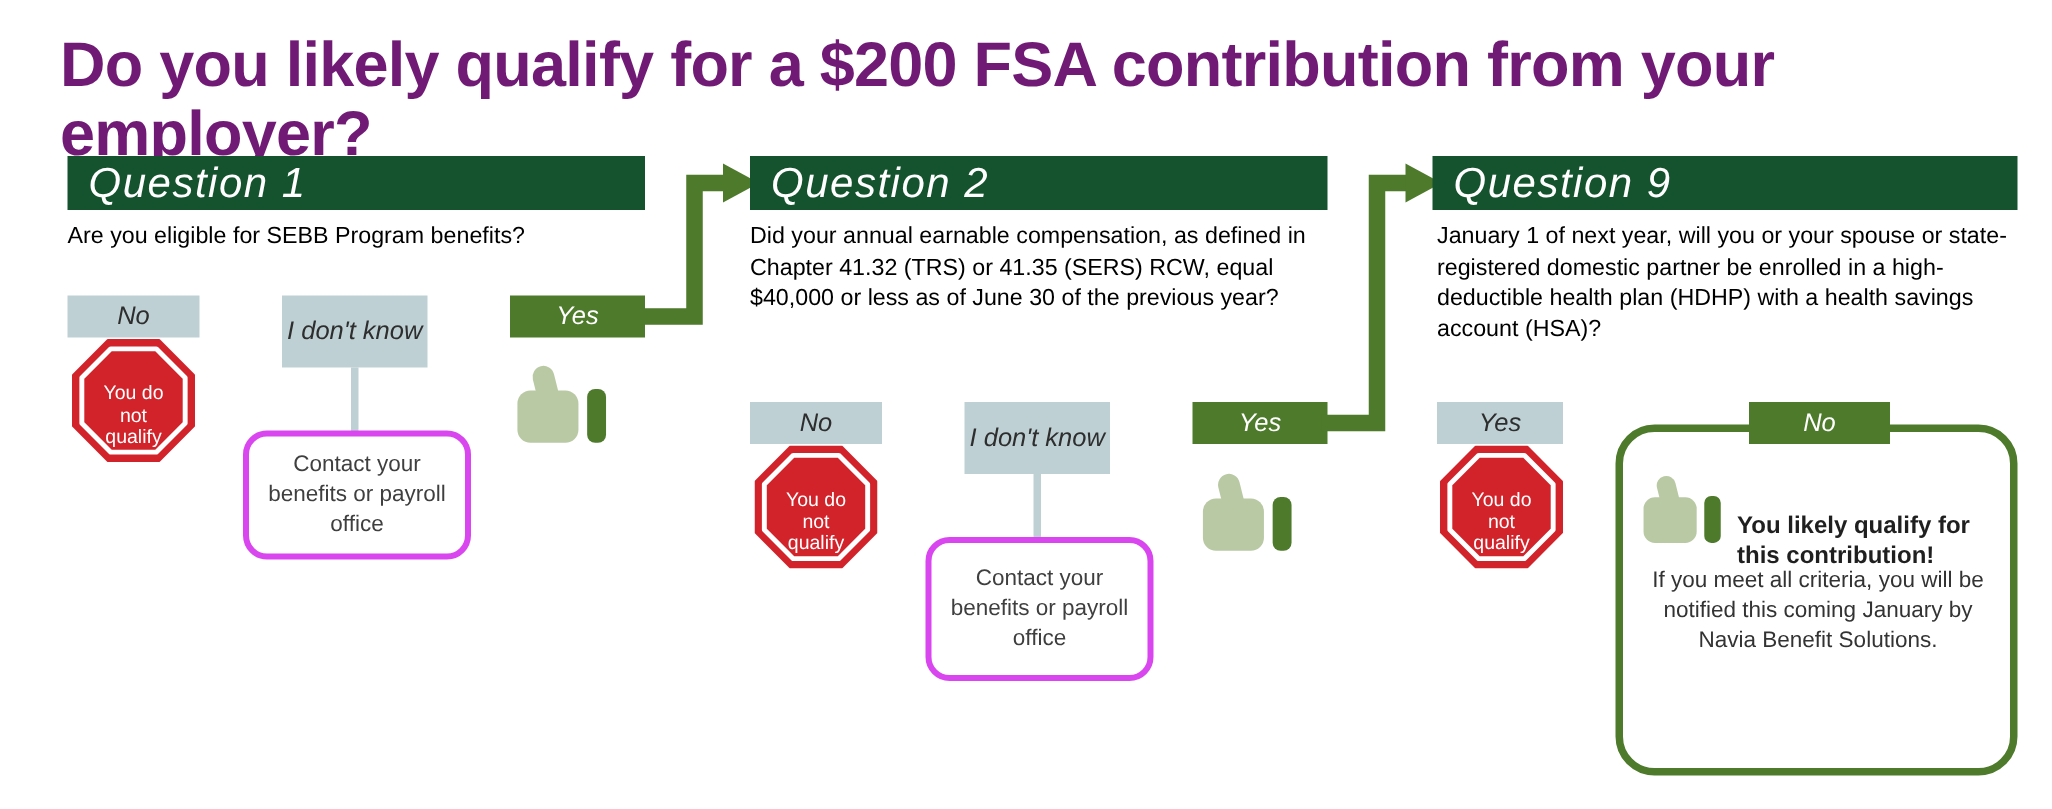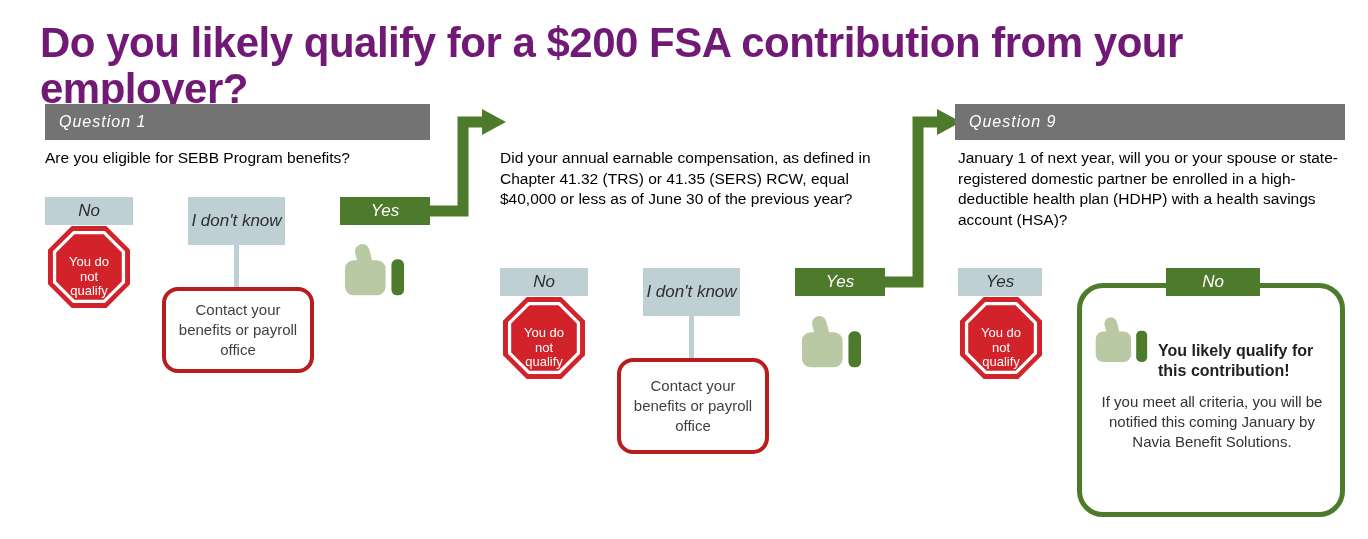--- a/index.html
+++ b/index.html
@@ -9,22 +9,22 @@
   .canvas { position: relative; width: 1368px; height: 539px; background: #ffffff; overflow: hidden; }
 
   .title {
     position: absolute; left: 40px; top: 20px; width: 1315px;
     font-size: 42px; font-weight: bold; letter-spacing: -0.5px;
     color: #701a75; line-height: 1.1;
   }
 
   .qheader {
     position: absolute; top: 104px; height: 36px;
-    background: #737373; color: #ffffff;
-    font-style: italic; font-size: 16px; line-height: 36px;
+    background: #14532d; color: #ffffff;
+    font-style: italic; font-size: 28px; line-height: 36px;
     padding-left: 14px; letter-spacing: 1px;
   }
 
   .qtext {
     position: absolute; top: 148px;
     font-size: 15.5px; color: #000000; line-height: 1.33;
   }
 
   .opt {
     position: absolute; display: flex; align-items: center; justify-content: center;
@@ -36,37 +36,37 @@
   .stop { position: absolute; width: 82px; height: 82px; }
   .stop svg { position: absolute; inset: 0; width: 100%; height: 100%; }
   .stop-text {
     position: absolute; inset: 0; display: flex; align-items: center; justify-content: center;
     text-align: center; color: #ffffff; font-size: 13px; line-height: 1.12; padding: 0 14px; margin-top: 20px;
   }
 
   .vline { position: absolute; width: 5px; background: #bed0d4; }
 
   .contact {
-    position: absolute; background: #ffffff; border: 4px solid #b91c1c; border-radius: 16px;
+    position: absolute; background: #ffffff; border: 4px solid #d946ef; border-radius: 16px;
     display: flex; align-items: center; justify-content: center; text-align: center;
     font-size: 15px; color: #3f3f3f; line-height: 1.32; padding: 6px 12px;
   }
 
   .thumb, .connector { position: absolute; }
 
   .result-box {
     position: absolute; left: 1077px; top: 283px; width: 268px; height: 234px;
     border: 5px solid #4d7a2b; border-radius: 26px; background: #ffffff;
   }
   .result-title {
     position: absolute; left: 1158px; top: 321px; width: 184px;
     font-weight: bold; font-size: 16px; color: #1f1f1f; line-height: 1.28; margin-top: 20px;
   }
   .result-body {
-    position: absolute; left: 1090px; top: 392px; width: 244px;
+    position: absolute; left: 1090px; top: 377px; width: 244px;
     font-size: 15px; color: #333333; text-align: center; line-height: 1.32;
   }
 </style>
 </head>
 <body>
 
 <div class="canvas">
 
   <h1 class="title">Do you likely qualify for a $200 FSA contribution from your employer?</h1>
 
@@ -96,20 +96,23 @@
     <rect x="14" y="1" width="15" height="28" rx="7.5" fill="#b9c9a4" transform="rotate(-14 21 15)"></rect>
     <rect x="2" y="18" width="42" height="36" rx="9" fill="#b9c9a4"></rect>
     <rect x="50" y="17" width="13" height="37" rx="5.5" fill="#4d7a2b"></rect>
   </svg>
 
   <svg class="connector" style="left:424px; top:106px; width:84px; height:122px;" viewBox="0 0 84 122" aria-hidden="true">
     <polyline points="2,105 39,105 39,16 60,16" fill="none" stroke="#4d7a2b" stroke-width="11"></polyline>
     <polygon points="58,3 58,29 82,16" fill="#4d7a2b"></polygon>
   </svg>
 
+  <div class="qheader" style="left:500px; width:385px;">
+    <span>Question 2</span>
+  </div>
 
   <div class="qtext" style="left:500px; width:382px;">Did your annual earnable compensation, as defined in Chapter 41.32 (TRS) or 41.35 (SERS) RCW, equal $40,000 or less as of June 30 of the previous year?</div>
 
   <div class="opt" style="left:500px; top:268px; width:88px; height:28px;">No</div>
   <div class="opt" style="left:643px; top:268px; width:97px; height:48px;">I don't know</div>
   <div class="opt green" style="left:795px; top:268px; width:90px; height:28px;">Yes</div>
 
   <div class="stop" style="left:503px; top:297px;">
     <svg viewBox="0 0 100 100" aria-hidden="true">
       <polygon points="29.3,1 70.7,1 99,29.3 99,70.7 70.7,99 29.3,99 1,70.7 1,29.3" fill="#d2232a" stroke="#d2232a" stroke-width="2" stroke-linejoin="round"></polygon>

